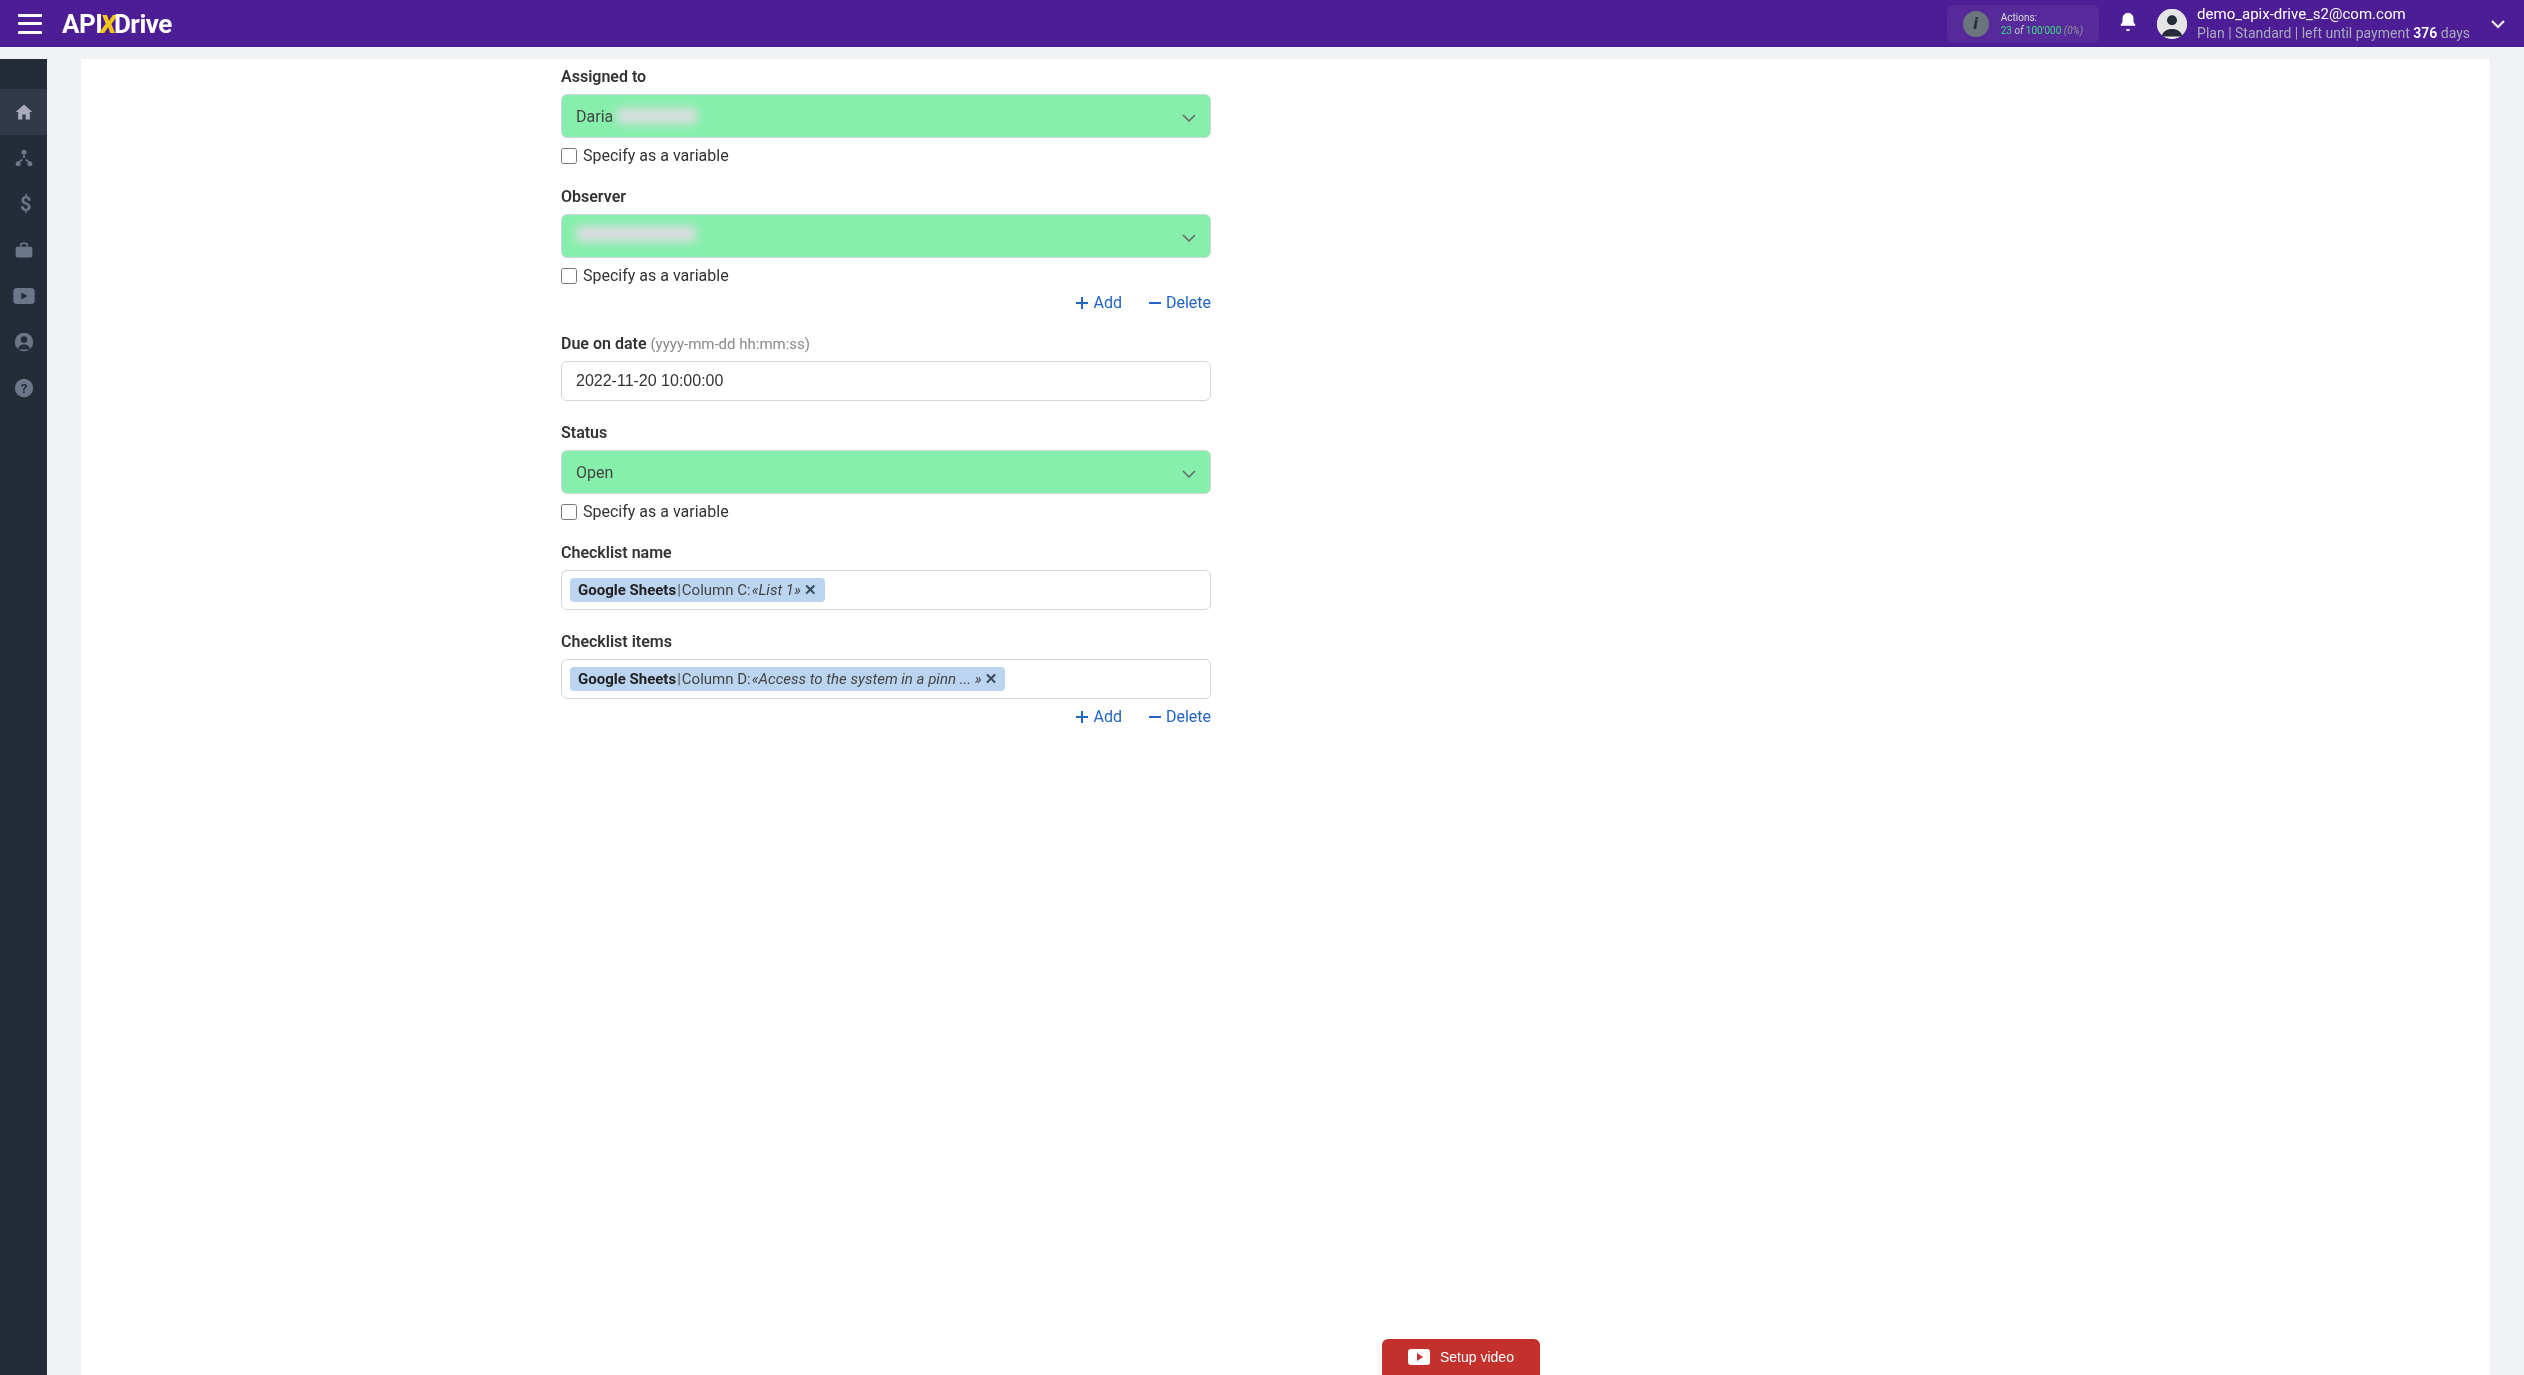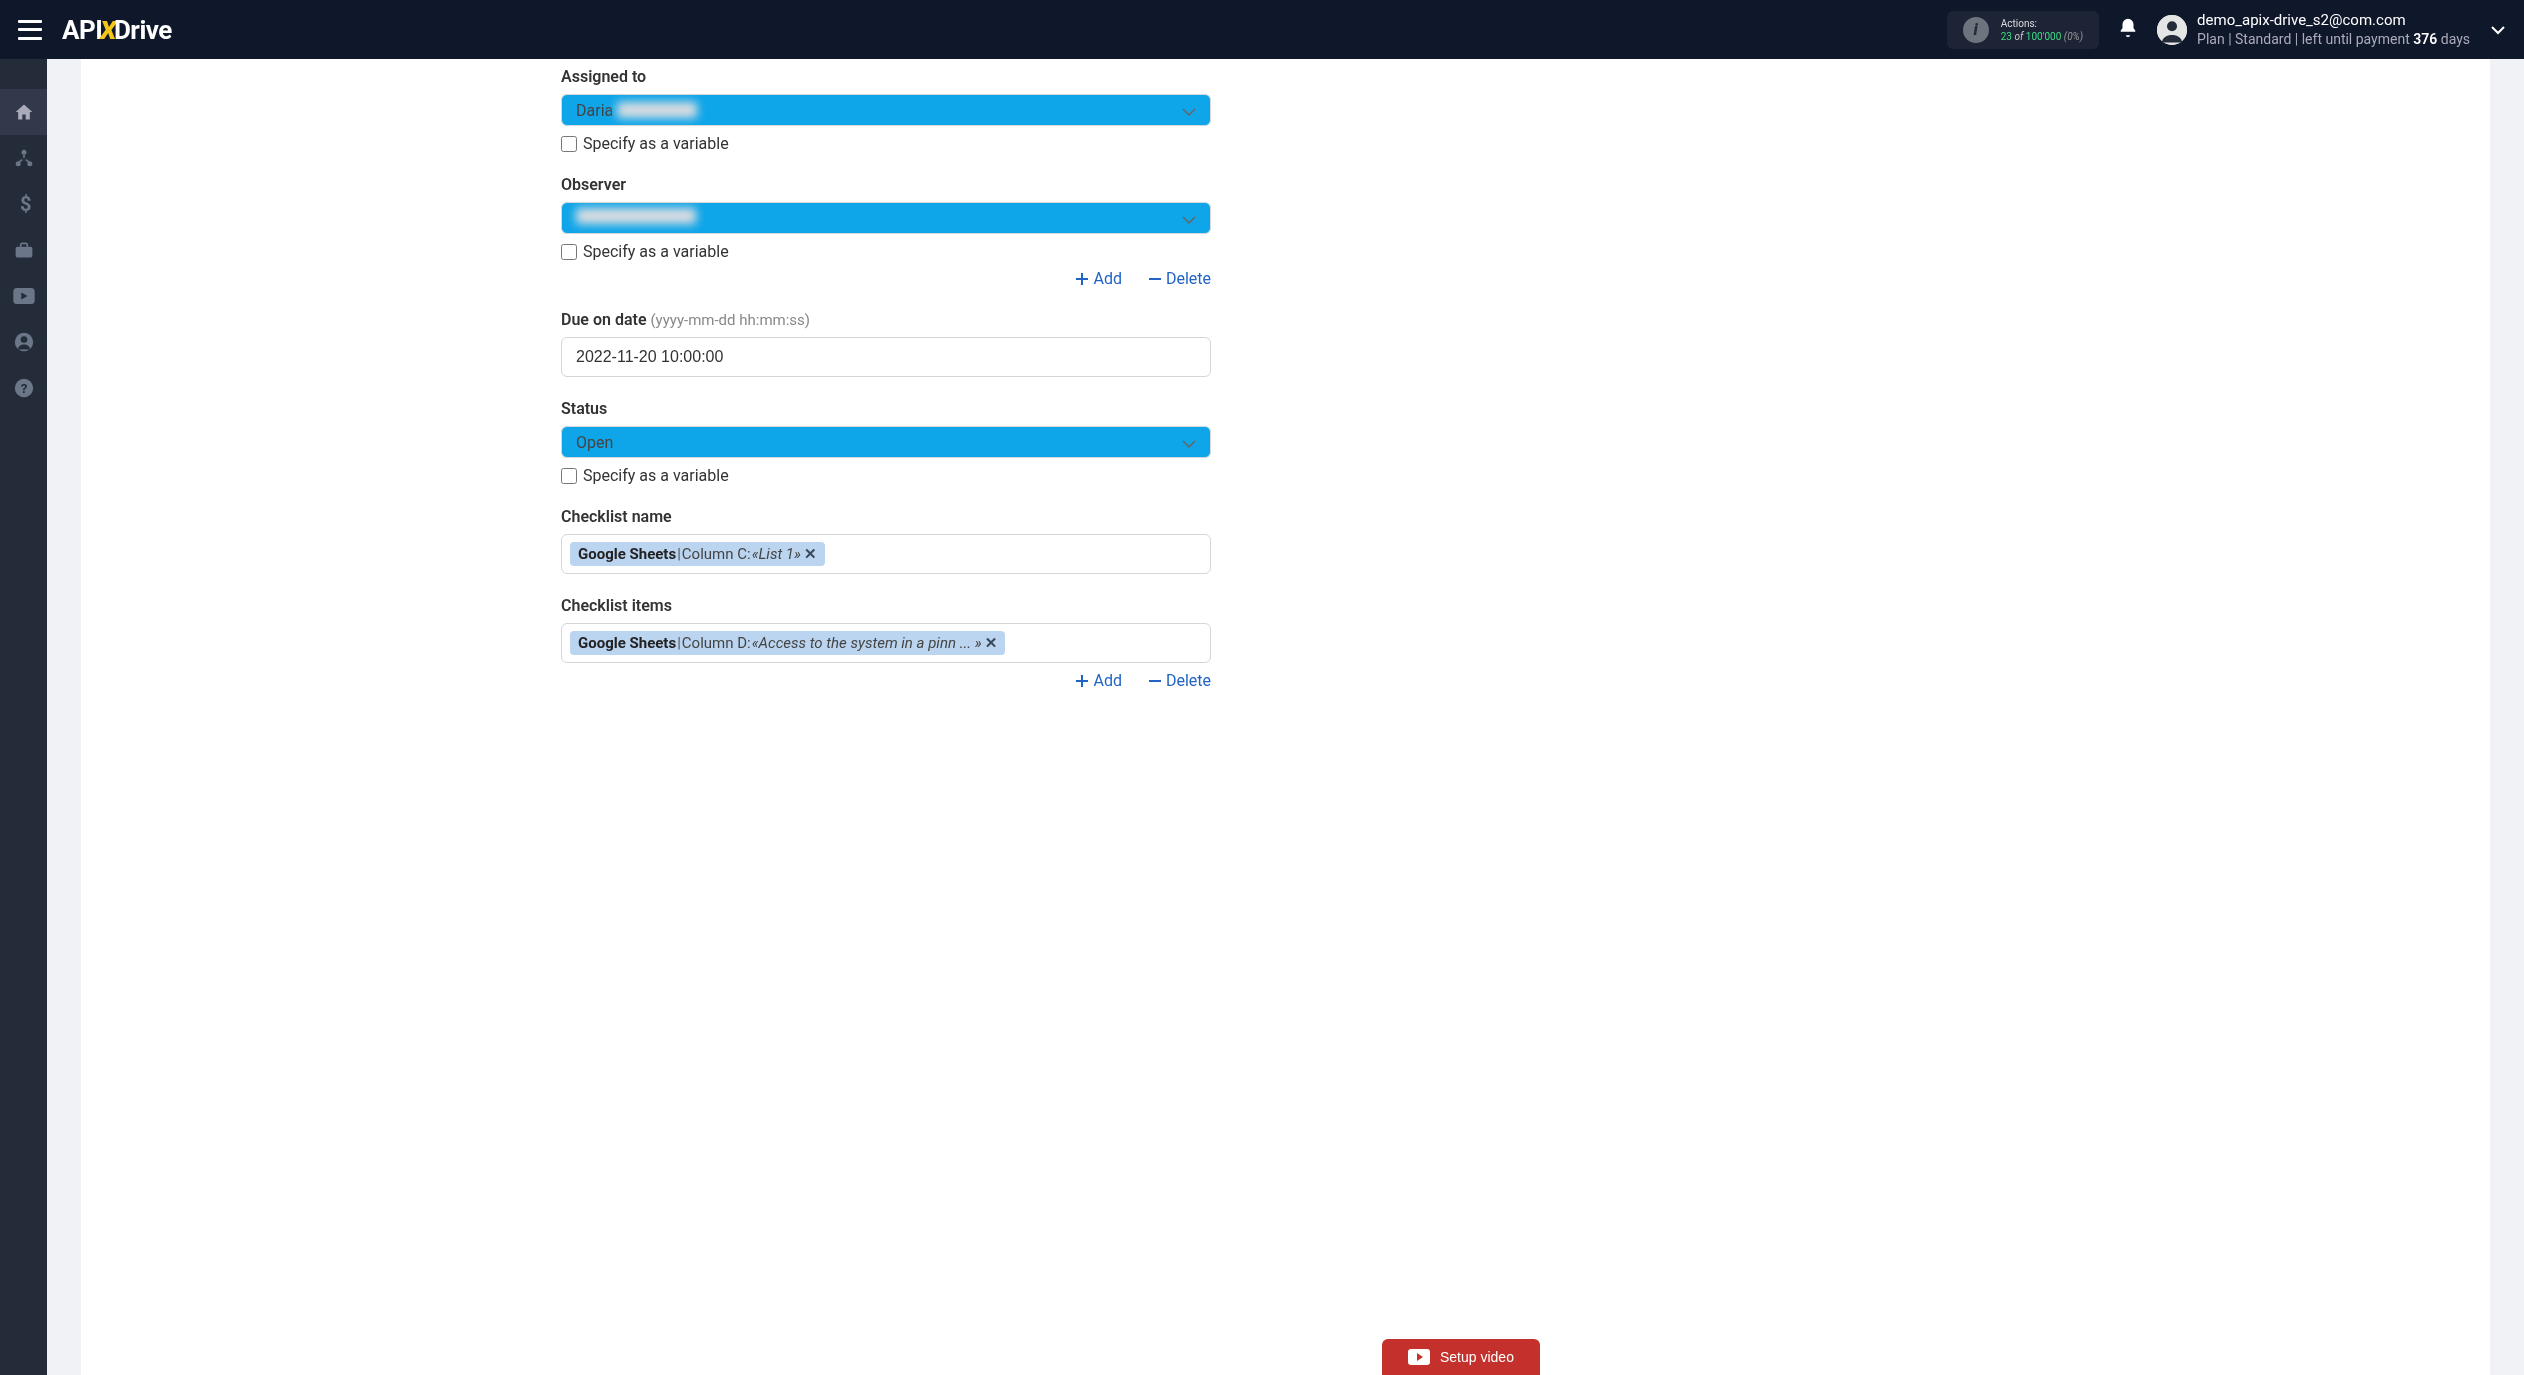--- a/index.html
+++ b/index.html
@@ -1,17 +1,17 @@
 <!DOCTYPE html>
 <html><head>
 <meta charset="utf-8">
 <style>
 * { margin: 0; padding: 0; box-sizing: border-box; }
 body { font-family: -apple-system, BlinkMacSystemFont, "Segoe UI", Roboto, Arial, sans-serif; background: #f0f2f5; color: #333; font-size: 16px; overflow: hidden; }
-.topbar { background: #0f172a; height: 59px; display: flex; align-items: center; padding: 0 18px; color: #fff; position: fixed; top: 0; left: 0; right: 0; z-index: 100; }
+.topbar { background: #4c1d95; height: 47px; display: flex; align-items: center; padding: 0 18px; color: #fff; position: fixed; top: 0; left: 0; right: 0; z-index: 100; }
 .hamburger { width: 24px; height: 20px; display: flex; flex-direction: column; justify-content: space-between; cursor: pointer; margin-right: 20px; }
 .hamburger span { height: 3px; background: #fff; border-radius: 1px; }
 .logo { display: flex; align-items: center; font-size: 26px; font-weight: 700; letter-spacing: -0.5px; }
 .logo .api { color: #fff; }
 .logo .x { color: #f5c518; font-style: italic; margin: 0 -2px; font-weight: 900; }
 .logo .drive { color: #fff; }
 .topbar-right { margin-left: auto; display: flex; align-items: center; gap: 18px; }
 .actions-badge { background: rgba(255,255,255,0.06); border-radius: 6px; padding: 6px 16px; display: flex; align-items: center; gap: 12px; }
 .actions-badge .info-icon { width: 26px; height: 26px; background: #6c757d; border-radius: 50%; display: flex; align-items: center; justify-content: center; color: #242c39; font-weight: 900; font-style: italic; font-size: 16px; }
 .actions-text { font-size: 10px; line-height: 1.3; }
@@ -30,21 +30,21 @@
 .chevron-down { margin-left: 10px; cursor: pointer; }
 .sidebar { position: fixed; top: 59px; left: 0; bottom: 0; width: 47px; background: #242c39; display: flex; flex-direction: column; align-items: center; padding-top: 30px; gap: 0; }
 .sidebar-item { width: 47px; height: 46px; display: flex; align-items: center; justify-content: center; color: #6b7688; cursor: pointer; }
 .sidebar-item.active { background: #31394a; color: #aab; }
 .page { margin-left: 47px; margin-top: 59px; padding: 0; height: calc(100vh - 59px); overflow-y: auto; }
 .content-wrap { background: #fff; margin: 0 34px; padding: 0 0 40px 0; min-height: 100%; }
 .form-section { max-width: 650px; margin-left: 480px; padding-top: 8px; }
 .field-block { margin-bottom: 22px; }
 .field-label { font-weight: 600; font-size: 16px; color: #333; margin-bottom: 8px; display: block; }
 .field-label .hint { font-weight: 400; color: #888; font-size: 15px; }
-.select-box { border: 1px solid #d3d6db; border-radius: 6px; height: 32px; display: flex; align-items: center; padding: 0 14px; background: #0ea5e9; cursor: pointer; position: relative; }
+.select-box { border: 1px solid #d3d6db; border-radius: 6px; height: 44px; display: flex; align-items: center; padding: 0 14px; background: #86efac; cursor: pointer; position: relative; }
 .select-box .value { flex: 1; color: #444; font-size: 16px; }
 .select-box .chevron { color: #666; }
 .text-input { border: 1px solid #d3d6db; border-radius: 6px; height: 40px; width: 100%; padding: 0 14px; font-size: 16px; color: #333; }
 .checkbox-row { display: flex; align-items: center; gap: 6px; margin-top: 8px; font-size: 16px; color: #333; }
 .checkbox-row input[type="checkbox"] { width: 16px; height: 16px; cursor: pointer; }
 .action-links { display: flex; justify-content: flex-end; gap: 26px; margin-top: 8px; margin-bottom: 14px; }
 .action-links .link { color: #2264c4; font-size: 16px; cursor: pointer; display: flex; align-items: center; gap: 4px; }
 .tag-input-box { border: 1px solid #d3d6db; border-radius: 6px; min-height: 40px; display: flex; align-items: center; padding: 4px 8px; background: #fff; flex-wrap: wrap; gap: 4px; }
 .tag { background: #bbd5f0; border-radius: 4px; padding: 3px 8px; font-size: 15px; display: inline-flex; align-items: center; gap: 1px; }
 .tag .source { font-weight: 700; color: #222; }

